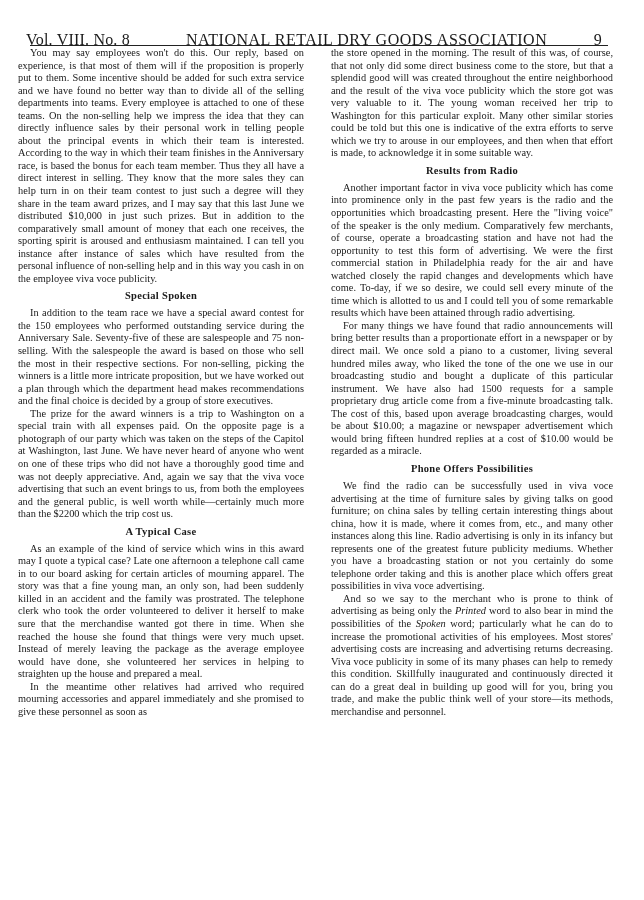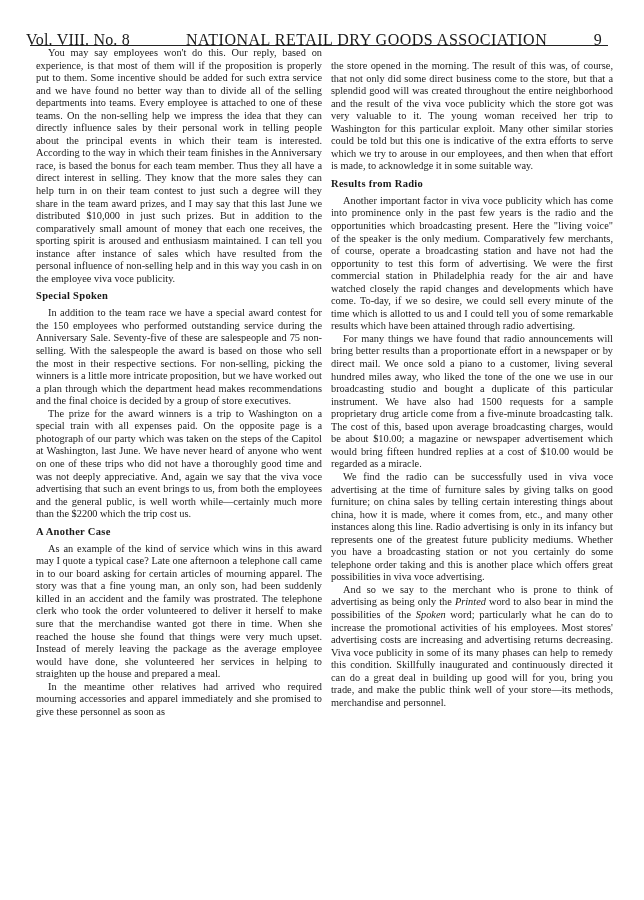--- a/index.html
+++ b/index.html
@@ -3,47 +3,48 @@
   <meta charset="utf-8">
   <style>
     html, body { margin: 0; padding: 0; background: #ffffff; }
     body { width: 644px; height: 900px; position: relative; overflow: hidden; color: #1a1a1a; font-family: "Liberation Serif", "DejaVu Serif", serif; }
     .header { position: absolute; left: 24px; top: 31px; width: 580px; height: 14px; font-size: 16px; letter-spacing: 0.2px; text-decoration: underline; }
     .header .vol { position: absolute; left: 2px; top: 0; }
     .header .title { position: absolute; left: 148px; top: 0; letter-spacing: 0.5px; margin-left: 14px; }
     .header .pageno { position: absolute; right: 2px; top: 0; }
     .rule { position: absolute; left: 30px; top: 45px; width: 578px; height: 0; border-top: 1px solid #222; }
     .col { position: absolute; top: 47px; font-size: 10.35px; line-height: 12.55px; text-align: justify; hyphens: manual; }
-    .col.left { left: 36px; width: 286px; }
+    .col.left { left: 18px; width: 286px; }
     .col.right { left: 331px; width: 282px; }
     .col p { margin: 0; text-indent: 12px; }
-    .col p.noindent { text-indent: 0; margin-top: 13px; }
-    .col h3 { margin: 5px 0 5px 0; font-size: 10.5px; line-height: 12px; font-weight: bold; letter-spacing: 0.3px; }
+    .col p.noindent { text-indent: 0; }
+    .col h3 { margin: 5px 0 5px 0; font-size: 10.5px; line-height: 12px; font-weight: bold; text-align: center; letter-spacing: 0.3px; }
     .col em { }
   </style>
 </head>
 <body>
 
 <div class="header">
   <span class="vol">Vol. VIII. No. 8</span>
   <span class="title">NATIONAL RETAIL DRY GOODS ASSOCIATION</span>
   <span class="pageno">9</span>
 </div>
 <div class="rule"></div>
 
 <div class="col left">
   <p>You may say employees won't do this. Our reply, based on experience, is that most of them will if the proposition is properly put to them. Some incentive should be added for such extra service and we have found no better way than to divide all of the selling departments into teams. Every employee is attached to one of these teams. On the non-selling help we impress the idea that they can directly influence sales by their personal work in telling people about the principal events in which their team is interested. According to the way in which their team finishes in the Anniversary race, is based the bonus for each team member. Thus they all have a direct interest in selling. They know that the more sales they can help turn in on their team contest to just such a degree will they share in the team award prizes, and I may say that this last June we distributed $10,000 in just such prizes. But in addition to the comparatively small amount of money that each one receives, the sporting spirit is aroused and enthusiasm maintained. I can tell you instance after instance of sales which have resulted from the personal influence of non-selling help and in this way you cash in on the employee viva voce publicity.</p>
   <h3>Special Spoken</h3>
   <p>In addition to the team race we have a special award contest for the 150 employees who performed outstanding service during the Anniversary Sale. Seventy-five of these are salespeople and 75 non-selling. With the salespeople the award is based on those who sell the most in their respective sections. For non-selling, picking the winners is a little more intricate proposition, but we have worked out a plan through which the department head makes recommendations and the final choice is decided by a group of store executives.</p>
   <p>The prize for the award winners is a trip to Washington on a special train with all expenses paid. On the opposite page is a photograph of our party which was taken on the steps of the Capitol at Washington, last June. We have never heard of anyone who went on one of these trips who did not have a thoroughly good time and was not deeply appreciative. And, again we say that the viva voce advertising that such an event brings to us, from both the employees and the general public, is well worth while—certainly much more than the $2200 which the trip cost us.</p>
-  <h3>A Another Case</h3>
+  <h3>A Typical Case</h3>
   <p>As an example of the kind of service which wins in this award may I quote a typical case? Late one afternoon a telephone call came in to our board asking for certain articles of mourning apparel. The story was that a fine young man, an only son, had been suddenly killed in an accident and the family was prostrated. The telephone clerk who took the order volunteered to deliver it herself to make sure that the merchandise wanted got there in time. When she reached the house she found that things were very much upset. Instead of merely leaving the package as the average employee would have done, she volunteered her services in helping to straighten up the house and prepared a meal.</p>
   <p>In the meantime other relatives had arrived who required mourning accessories and apparel immediately and she promised to give these personnel as soon as</p>
 </div>
 
 <div class="col right">
   <p class="noindent">the store opened in the morning. The result of this was, of course, that not only did some direct business come to the store, but that a splendid good will was created throughout the entire neighborhood and the result of the viva voce publicity which the store got was very valuable to it. The young woman received her trip to Washington for this particular exploit. Many other similar stories could be told but this one is indicative of the extra efforts to serve which we try to arouse in our employees, and then when that effort is made, to acknowledge it in some suitable way.</p>
   <h3>Results from Radio</h3>
   <p>Another important factor in viva voce publicity which has come into prominence only in the past few years is the radio and the opportunities which broadcasting present. Here the "living voice" of the speaker is the only medium. Comparatively few merchants, of course, operate a broadcasting station and have not had the opportunity to test this form of advertising. We were the first commercial station in Philadelphia ready for the air and have watched closely the rapid changes and developments which have come. To-day, if we so desire, we could sell every minute of the time which is allotted to us and I could tell you of some remarkable results which have been attained through radio advertising.</p>
   <p>For many things we have found that radio announcements will bring better results than a proportionate effort in a newspaper or by direct mail. We once sold a piano to a customer, living several hundred miles away, who liked the tone of the one we use in our broadcasting studio and bought a duplicate of this particular instrument. We have also had 1500 requests for a sample proprietary drug article come from a five-minute broadcasting talk. The cost of this, based upon average broadcasting charges, would be about $10.00; a magazine or newspaper advertisement which would bring fifteen hundred replies at a cost of $10.00 would be regarded as a miracle.</p>
+  <h3>Phone Offers Possibilities</h3>
   <p>We find the radio can be successfully used in viva voce advertising at the time of furniture sales by giving talks on good furniture; on china sales by telling certain interesting things about china, how it is made, where it comes from, etc., and many other instances along this line. Radio advertising is only in its infancy but represents one of the greatest future publicity mediums. Whether you have a broadcasting station or not you certainly do some telephone order taking and this is another place which offers great possibilities in viva voce advertising.</p>
   <p><span>And so we say to the merchant who is prone to think of advertising as being only the </span><em>Printed</em><span> word to also bear in mind the possibilities of the </span><em>Spoken</em><span> word; particularly what he can do to increase the promotional activities of his employees. Most stores' advertising costs are increasing and advertising returns decreasing. Viva voce publicity in some of its many phases can help to remedy this condition. Skillfully inaugurated and continuously directed it can do a great deal in building up good will for you, bring you trade, and make the public think well of your store—its methods, merchandise and personnel.</span></p>
 </div>
 
 </body></html>

